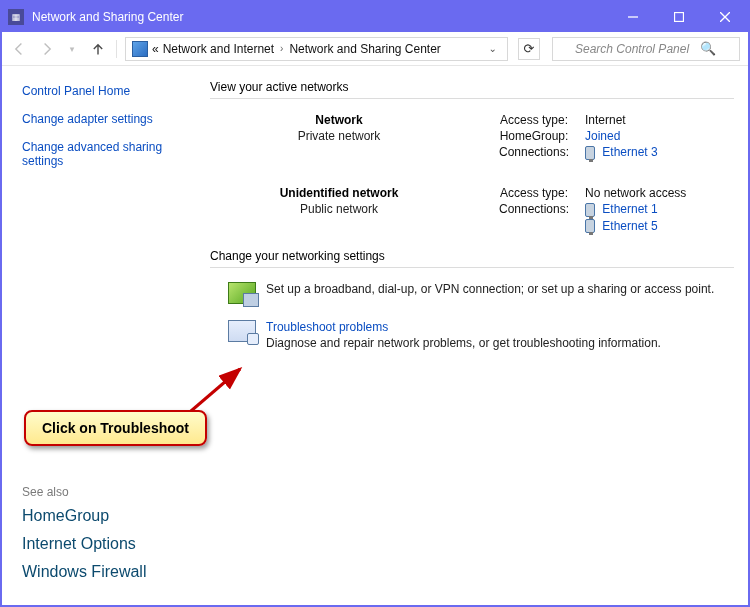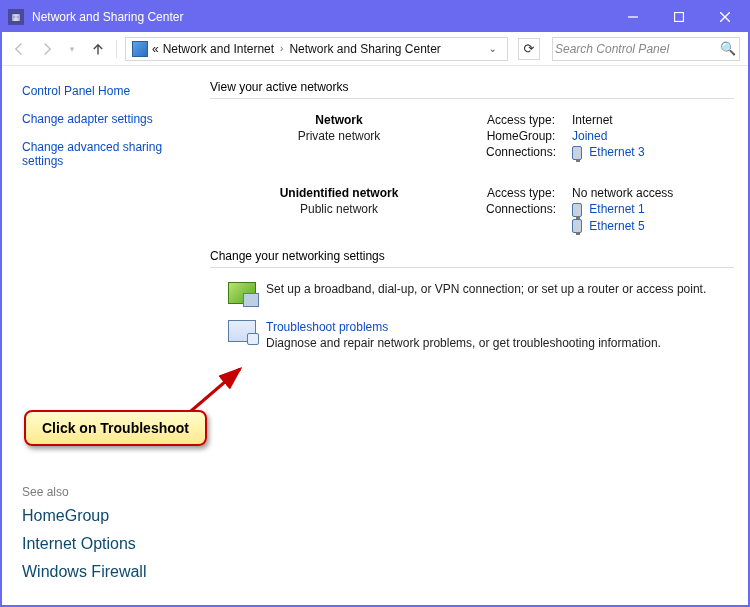--- a/index.html
+++ b/index.html
@@ -43,37 +43,37 @@
   }
   .navbtn { width:20px;height:20px;display:flex;align-items:center;justify-content:center;color:#bfbfbf; }
   .navbtn.enabled { color:#4a4a4a; }
   .sep { width:1px;height:18px;background:#e2e2e2;margin:0 2px; }
   .crumb-icon { width:16px;height:16px;background:linear-gradient(135deg,#5fa3e8,#2c6ec2);border:1px solid #2a5ea0; }
   .crumbs { display:flex;align-items:center;gap:4px;flex:1;border:1px solid #d8d8d8;padding:2px 6px;height:24px;font-size:12px;color:#111; }
   .crumb-chev { color:#666;font-size:10px;padding:0 2px; }
   .crumb-link { white-space:nowrap; }
   .dropdown-v { margin-left:auto;color:#555;font-size:10px;padding:0 4px; }
   .refresh { width:22px;height:22px;border:1px solid #d8d8d8;display:flex;align-items:center;justify-content:center;color:#333;font-size:13px;margin-left:4px; }
-  .searchbox { width:188px;height:24px;border:1px solid #d8d8d8;margin-left:6px;display:flex;align-items:center;padding:0 2px;color:#888; }
+  .searchbox { width:188px;height:24px;border:1px solid #d8d8d8;margin-left:6px;display:flex;align-items:center;padding:0 22px;color:#888; }
   .searchbox .hint { flex:1;font-style:italic;font-size:12px; }
   .searchbox .sicon { color:#555;font-size:13px; }
   
   .body { display:flex;height:calc(607px - 30px - 34px - 2px); }
   .sidebar { width:190px;padding:18px 10px 10px 20px; }
   .sidebar a { color:#0b4ec2;text-decoration:none;display:block;margin-bottom:14px;font-size:12px;line-height:14px;padding-right:18px; }
   .main { flex:1;padding:14px 14px 10px 18px; }
   .pageheader { color:#0b4ea0;font-size:14px;margin:0 0 14px 0; }
   .section-title { font-size:12px;margin-bottom:4px; }
   .hr { border-top:1px solid #dcdcdc;margin:2px 0 14px 0; }
   .netrow { display:flex;gap:26px;align-items:flex-start;margin-bottom:14px;text-align:center; }
   .netinfo { width:240px;padding-left:18px; }
   .netname { font-weight:600;font-size:12px;margin-bottom:2px; }
   .nettype { color:#222;font-size:12px; }
   .netprops { font-size:12px; }
-  .netprops .row { display:flex;align-items:center;margin-bottom:2px;gap:6px; }
+  .netprops .row { display:flex;align-items:center;margin-bottom:2px;gap:6px;margin-left:13px; }
   .label { width:90px;color:#111; }
   .val { color:#111; }
   .lnk { color:#0b4ec2;text-decoration:none; }
   .eth-icon { width:10px;height:14px;display:inline-block;background:#c7d3e0;border:1px solid #4a75a7;border-radius:2px;margin-right:4px;vertical-align:middle;position:relative; }
   .eth-icon::after { content:"";position:absolute;bottom:-3px;left:3px;width:4px;height:3px;background:#777; }
   .settingslist { margin-top:4px; }
   .sitem { display:flex;gap:10px;align-items:flex-start;margin-bottom:16px;padding-left:18px; }
   .sitem .sicon { width:28px;height:22px;flex-shrink:0; }
   .si-netsetup { background:linear-gradient(135deg,#b7e46c,#56a621);border:1px solid #3d7a18;position:relative; }
   .si-netsetup::after { content:"";position:absolute;right:-4px;bottom:-4px;width:14px;height:12px;background:#bfcfe3;border:1px solid #5b7ba2; }
@@ -228,21 +228,21 @@
       </div>
     </div>
 
     <div class="section-title" style="margin-top:12px;">Change your networking settings</div>
     <div class="hr"></div>
 
     <div class="settingslist">
       <div class="sitem">
         <div class="sicon si-netsetup"></div>
         <div>
-          <div class="sitem-desc">Set up a broadband, dial-up, or VPN connection; or set up a router or access point.</div>
+          <div class="sitem-desc">Set up a broadband, dial-up, or VPN connection; or set up a sharing or access point.</div>
         </div>
       </div>
       <div class="sitem">
         <div class="sicon si-trouble"></div>
         <div>
           <a class="sitem-title">Troubleshoot problems</a>
           <div class="sitem-desc">Diagnose and repair network problems, or get troubleshooting information.</div>
         </div>
       </div>
     </div>

